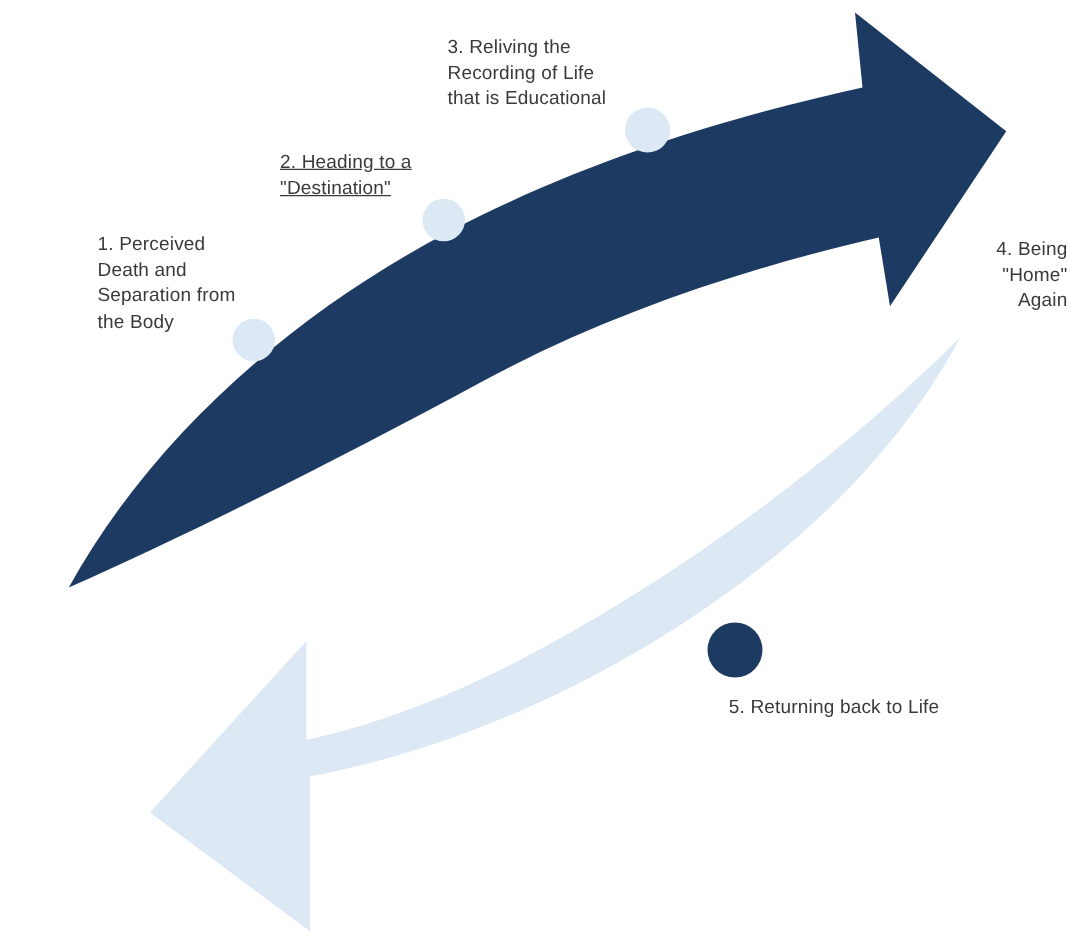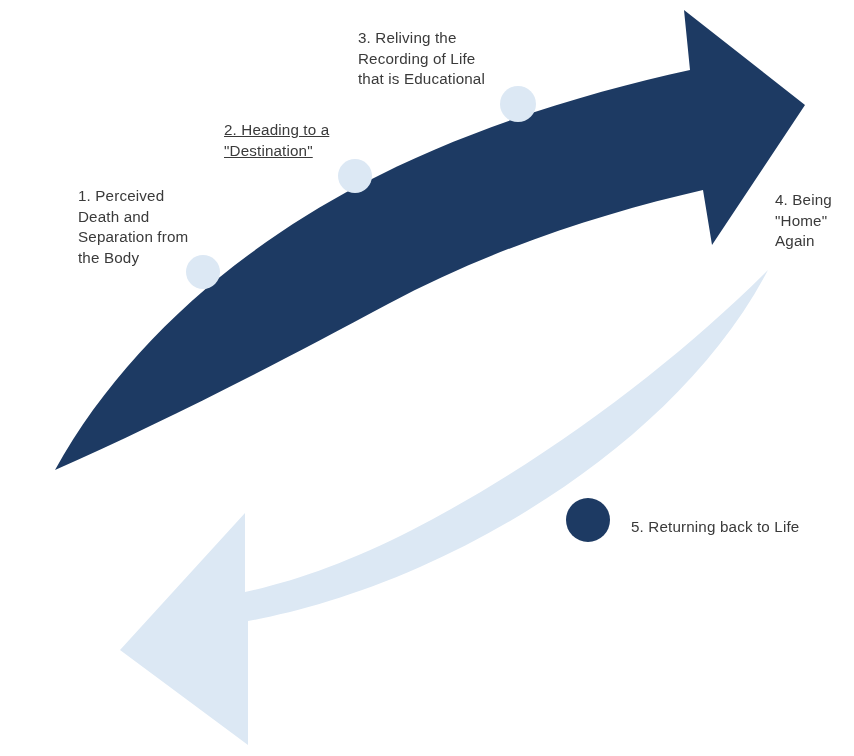--- a/index.html
+++ b/index.html
@@ -28,28 +28,28 @@
   }
   .stage-label {
     position: absolute;
     color: #3a3a3a;
     font-size: 15.2px;
     line-height: 20.5px;
     white-space: pre-line;
     letter-spacing: 0.01em;
   }
   .label-left   { text-align: left; }
-  .label-center { text-align: left; }
+  .label-center { text-align: right; }
 
   
   #label-1 { left: 58px;  top: 186px; width: 150px; margin-left: 20px; }
   #label-2 { left: 224px; top: 120px; width: 146px; text-decoration: underline; }
   #label-3 { left: 358px; top: 28px;  width: 200px; }
   #label-4 { left: 775px; top: 190px; width: 79px;  }
-  #label-5 { left: 583px; top: 517px; width: 190px; margin-left: 48px; }
+  #label-5 { left: 583px; top: 556px; width: 190px; }
   #label-6 { left: 22px;  top: 516px; width: 170px; }
 </style>
 </head>
 <body>
 
 <div id="diagram-root">
 
   <svg id="arrow-canvas" viewBox="0 0 854 756" xmlns="http://www.w3.org/2000/svg">
 
     <path fill="#dce8f4" d="M 768,270

